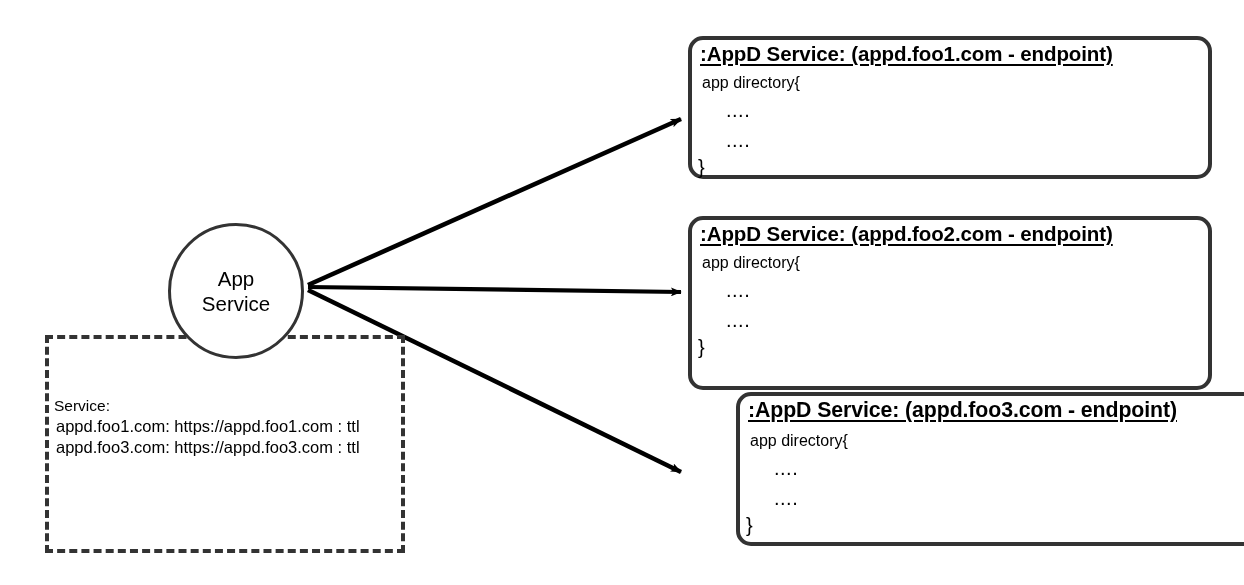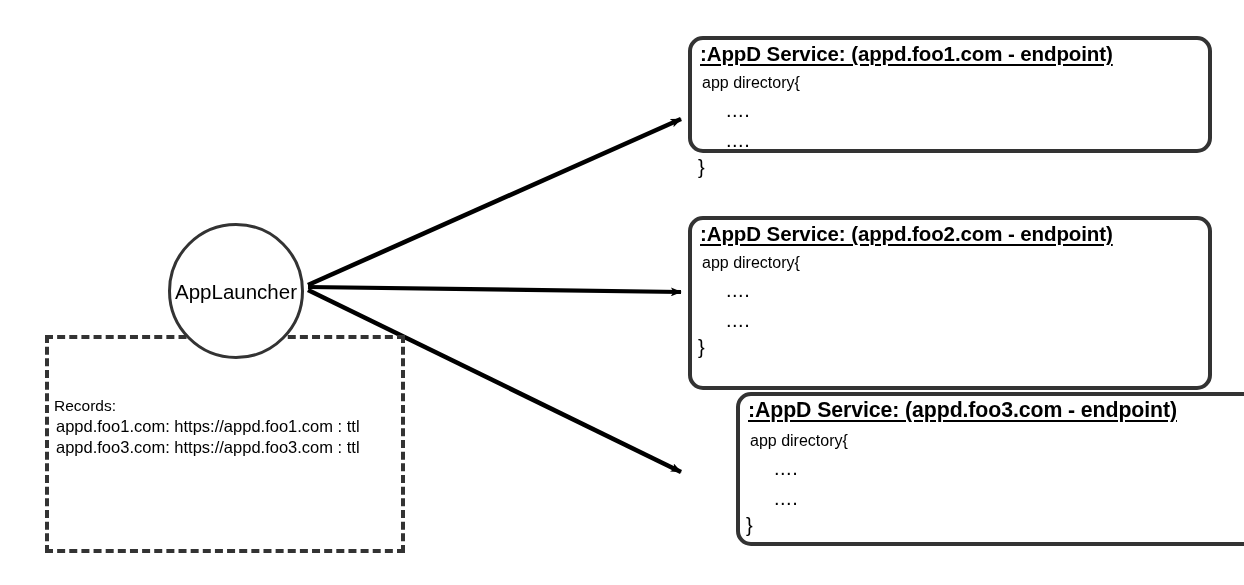--- a/index.html
+++ b/index.html
@@ -30,20 +30,21 @@
   .launcher {
     position: absolute;
     left: 168px;
     top: 223px;
     width: 136px;
     height: 136px;
     border: 3.5px solid #333333;
     border-radius: 50%;
     box-sizing: border-box;
     display: flex;
+    flex-direction: column;
     align-items: center;
     justify-content: center;
     background: #ffffff;
     z-index: 3;
   }
   .launcher .line {
     font-size: 20.5px;
     line-height: 25px;
     color: #000000;
     text-align: center;
@@ -88,21 +89,21 @@
   .svc {
     position: absolute;
     left: 688px;
     width: 524px;
     border: 4px solid #333333;
     border-radius: 15px;
     box-sizing: border-box;
     background: #ffffff;
     z-index: 3;
   }
-  .svc-1 { top: 36px;  height: 117px; }
+  .svc-1 { top: 36px;  height: 143px; }
   .svc-2 { top: 216px; height: 174px; }
   .svc-3 { top: 392px; height: 154px; margin-left: 48px; }
 
   .svc-title {
     position: absolute;
     left: 8px;
     top: 2px;
     font-size: 20.5px;
     font-weight: bold;
     color: #000000;
@@ -148,26 +149,26 @@
         <path d="M0,0 L11,4.5 L0,9 L2.6,4.5 Z" fill="#000000"></path>
       </marker>
     </defs>
     <line x1="308" y1="285" x2="681" y2="119" stroke="#000000" stroke-width="4.6" marker-end="url(#ah)"></line>
     <line x1="308" y1="287" x2="681" y2="292" stroke="#000000" stroke-width="4.2" marker-end="url(#ah)"></line>
     <line x1="308" y1="290" x2="681" y2="472" stroke="#000000" stroke-width="4.6" marker-end="url(#ah)"></line>
   </svg>
 
   <div class="launcher">
     <div class="line">App</div>
-    <div class="line">Launcher</div>
+    <div class="line">Service</div>
   </div>
 
   <div class="records-box"></div>
   <div class="records-text">
-    <div class="records-title">Records:</div>
+    <div class="records-title">Service:</div>
     <div class="records-list">
       <div class="rec-line">appd.foo1.com: https://appd.foo1.com : ttl</div>
       <div class="rec-line">appd.foo3.com: https://appd.foo3.com : ttl</div>
     </div>
   </div>
 
   <div class="svc svc-1">
     <div class="svc-title">:AppD Service: (appd.foo1.com - endpoint)</div>
     <div class="svc-body">
       <div class="svc-open">app directory{</div>

